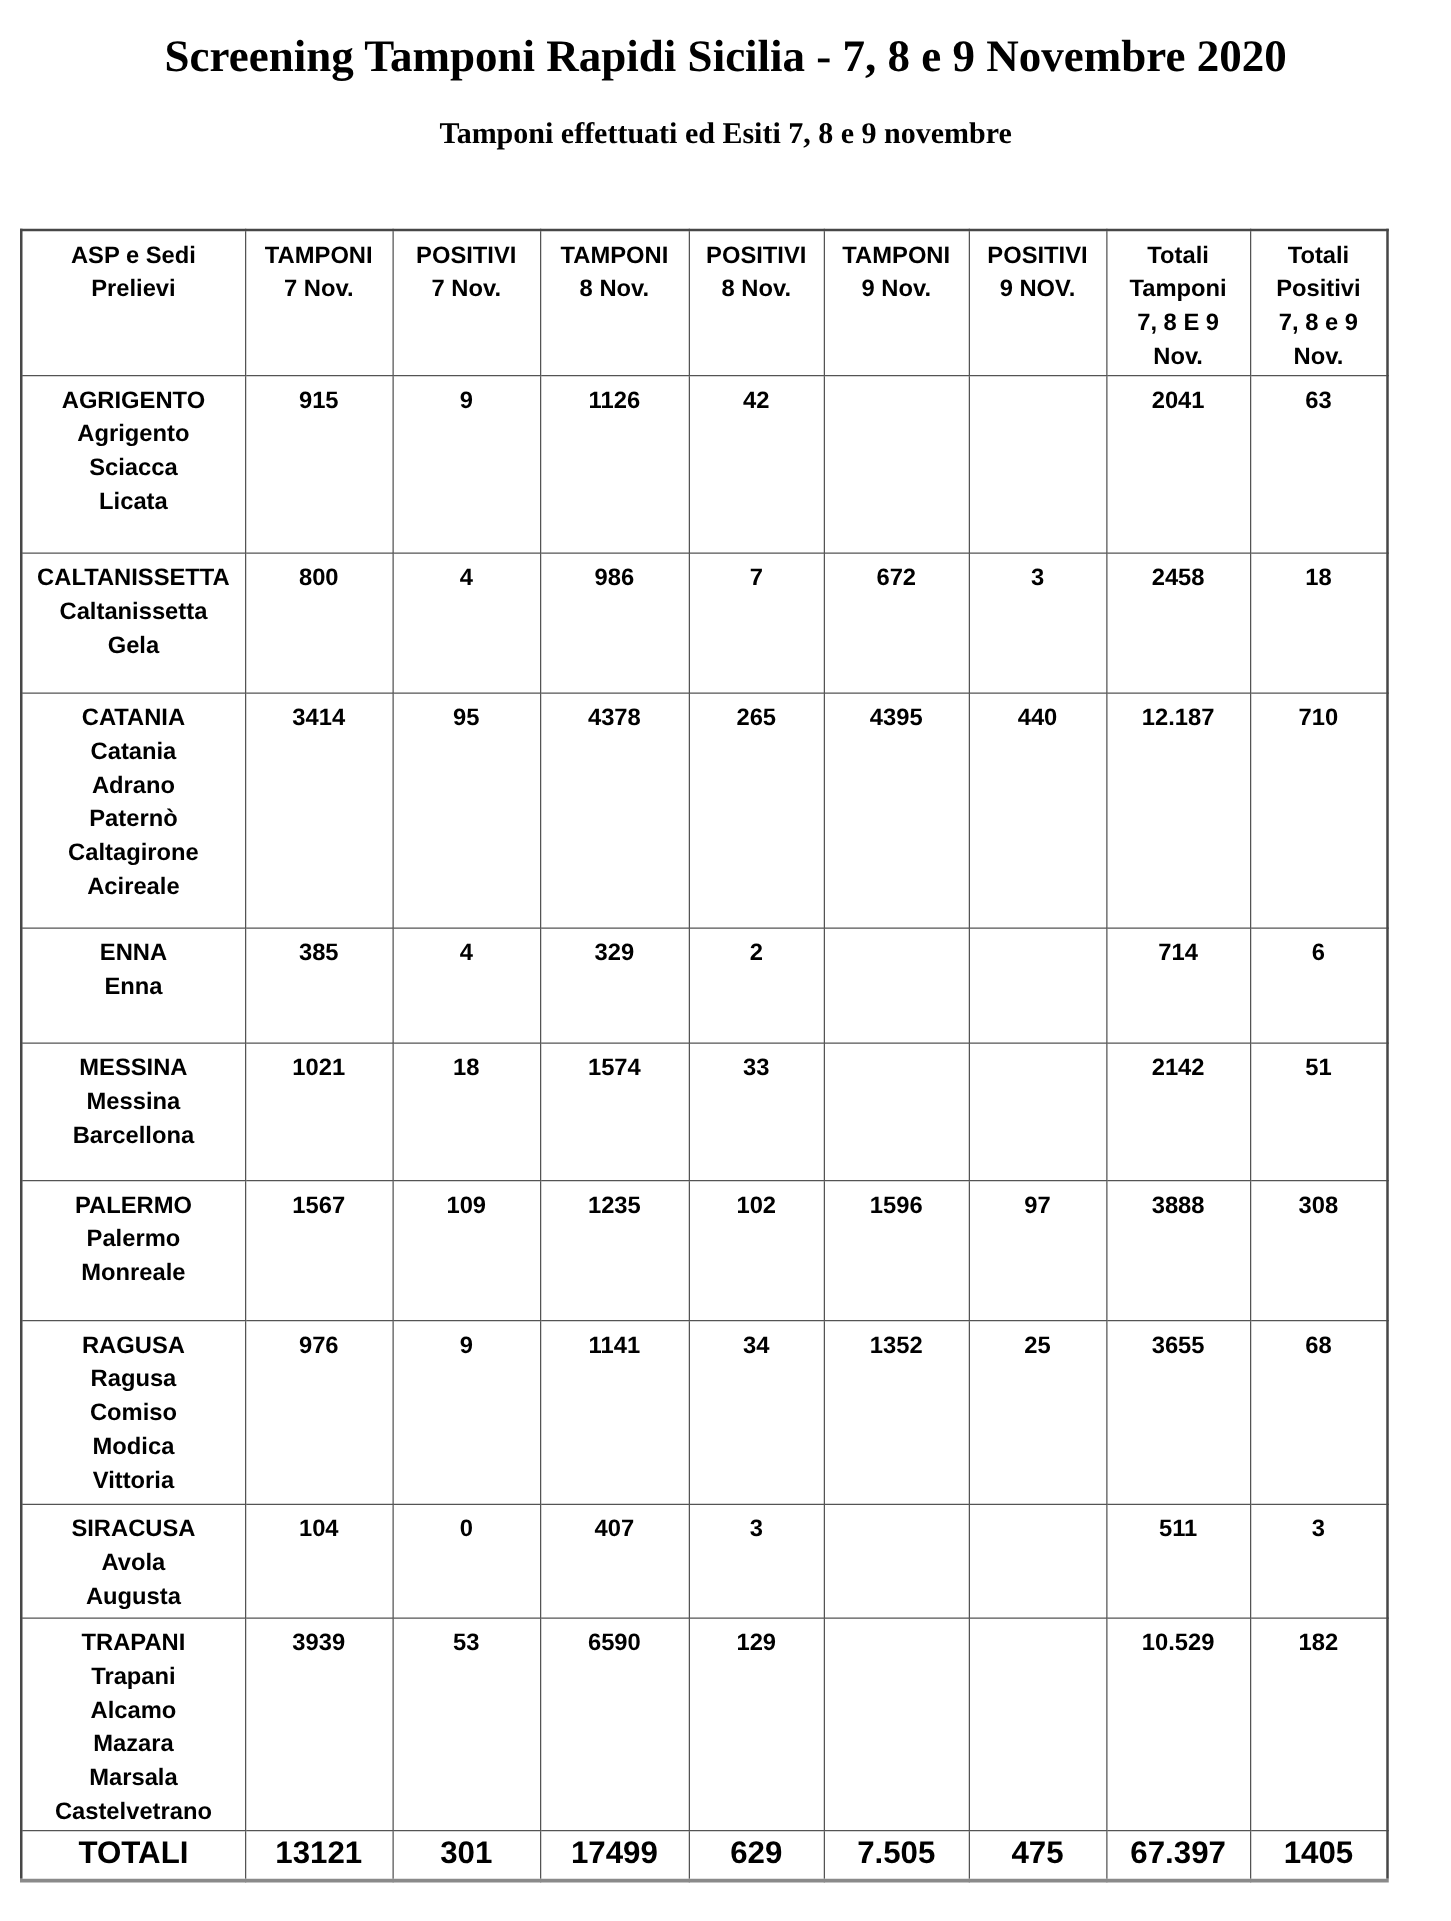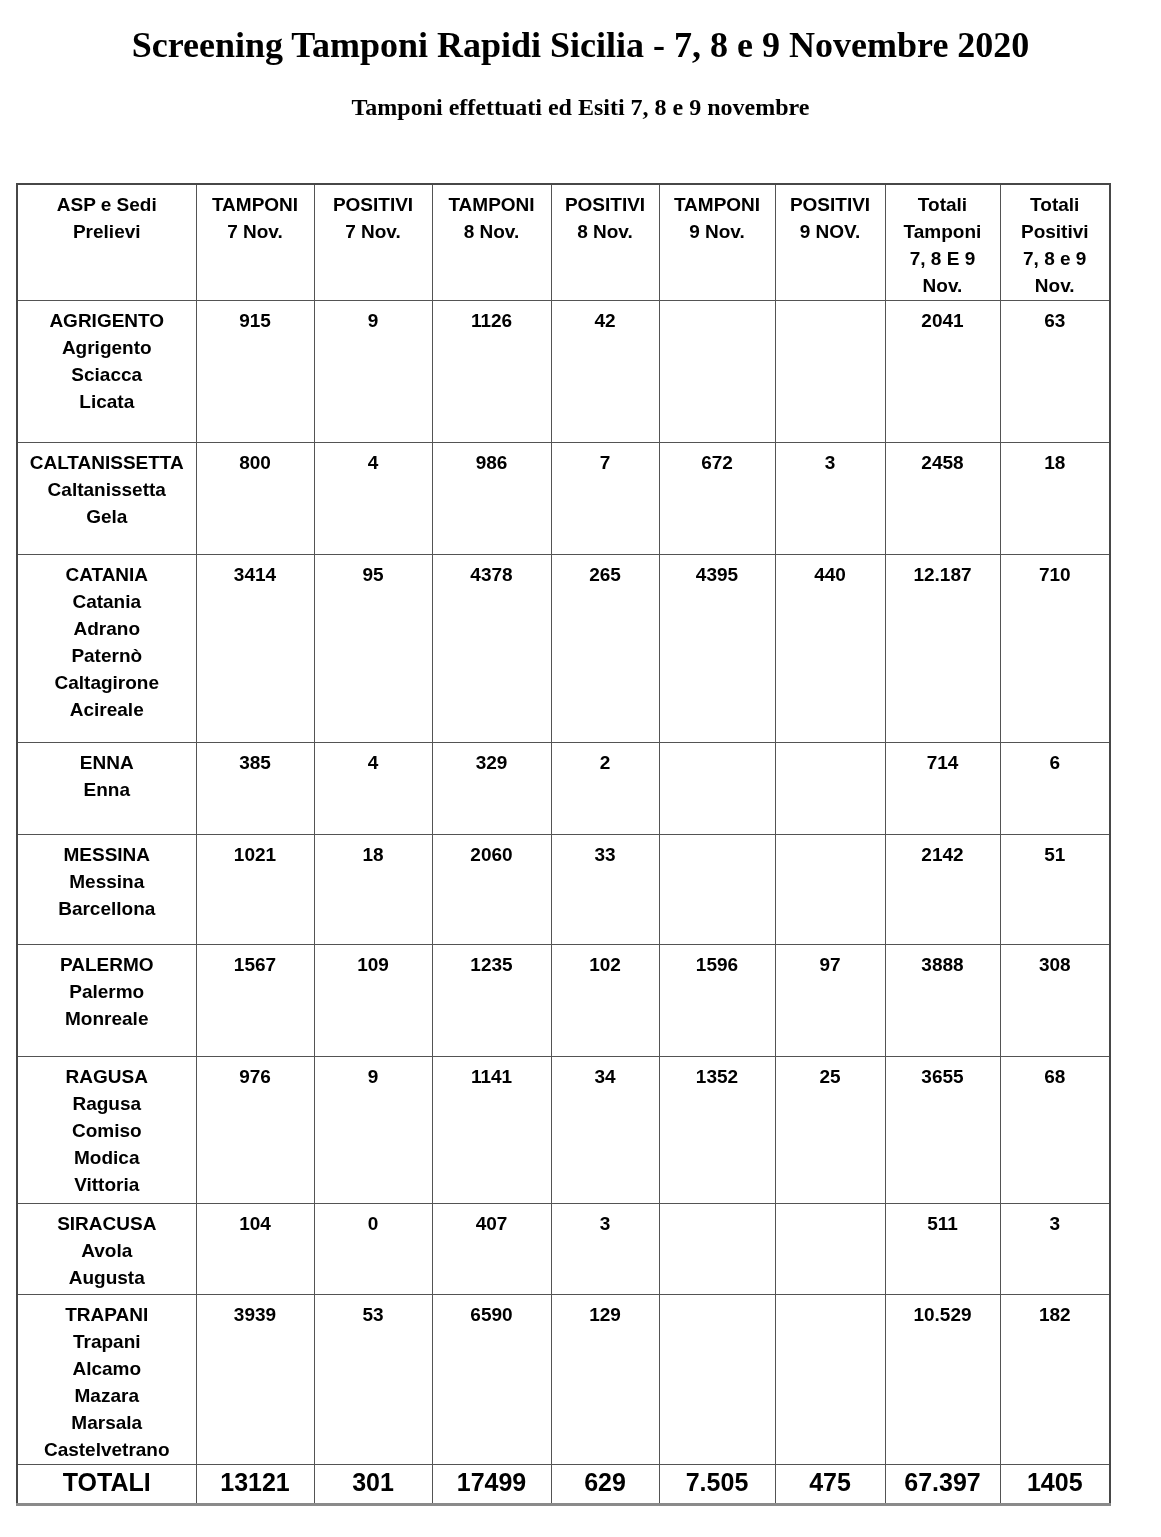--- a/index.html
+++ b/index.html
@@ -159,21 +159,21 @@
       <td></td>
       <td>714</td>
       <td>6</td>
     </tr>
     <tr class="r4">
       <td>MESSINA
 Messina
 Barcellona</td>
       <td>1021</td>
       <td>18</td>
-      <td>2060</td>
+      <td>1574</td>
       <td>33</td>
       <td></td>
       <td></td>
       <td>2142</td>
       <td>51</td>
     </tr>
     <tr class="r5">
       <td>PALERMO
 Palermo
 Monreale</td>

